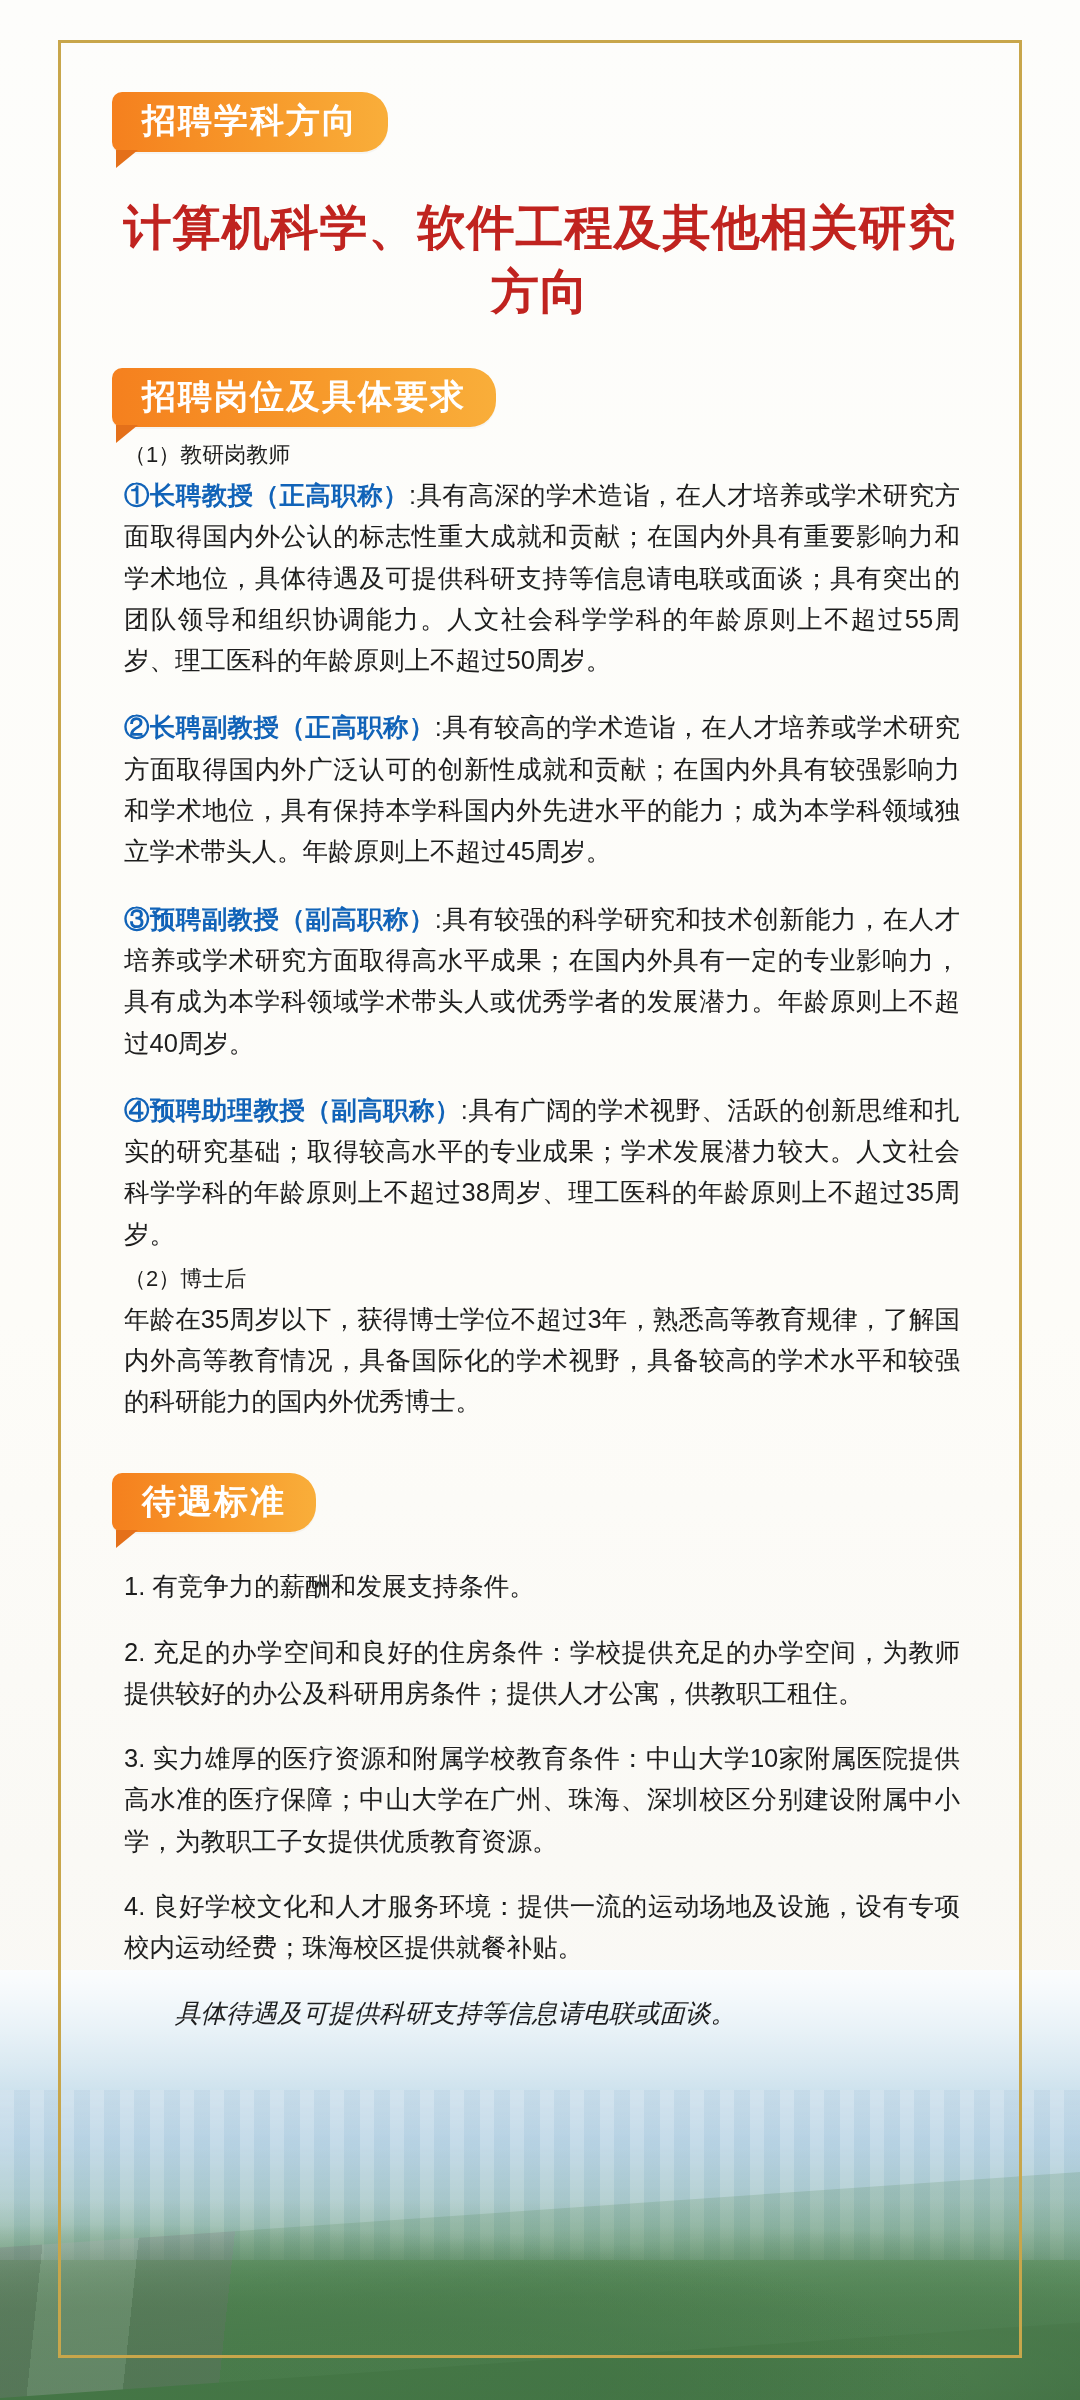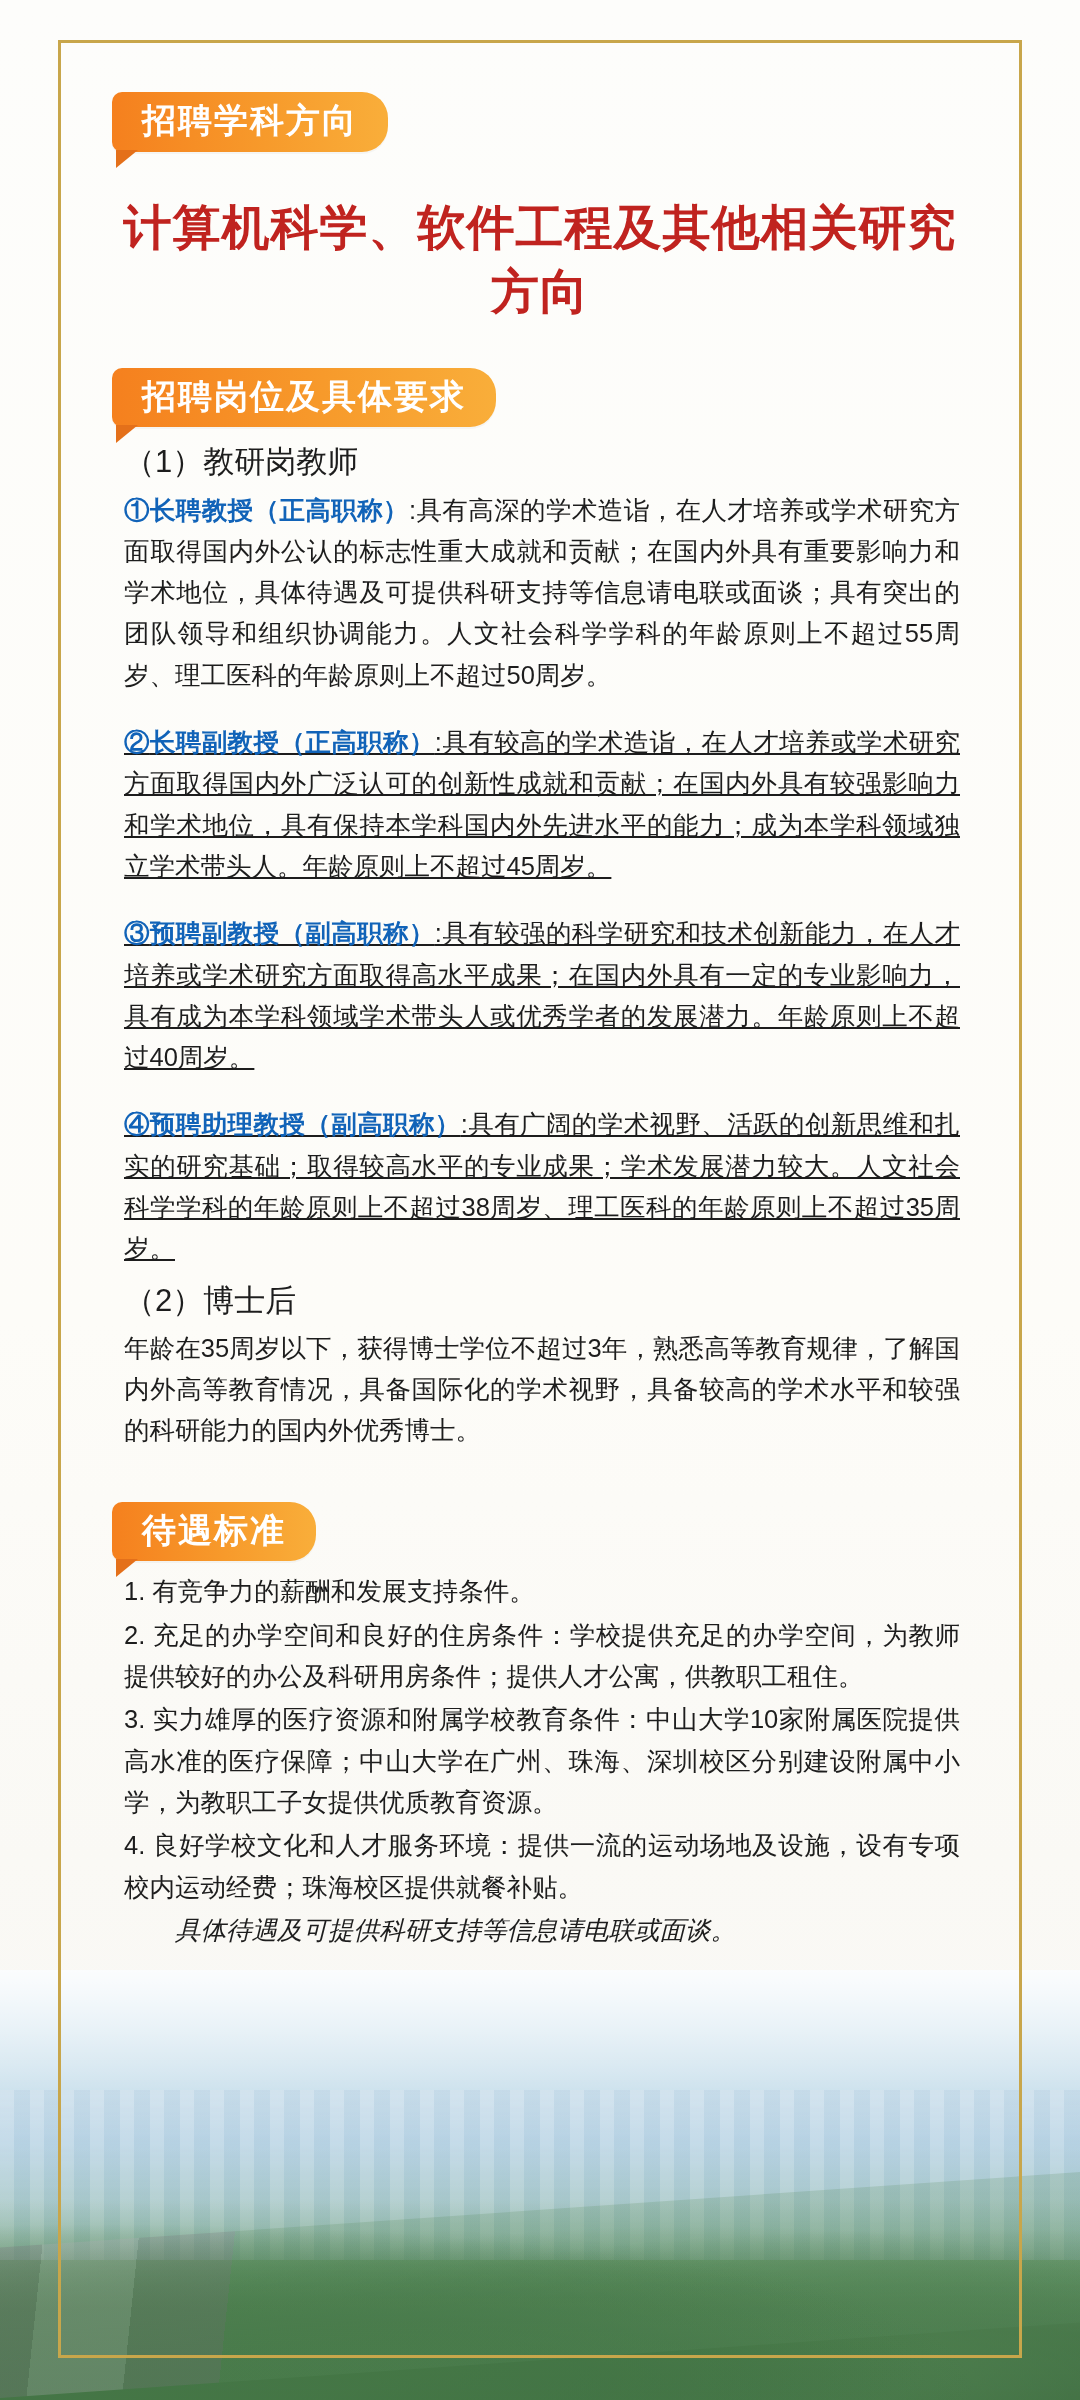--- a/index.html
+++ b/index.html
@@ -123,32 +123,32 @@
     color: #1d1d1d;
     font-size: 25.5px;
     line-height: 1.62;
   }
   .para {
     margin: 0 0 6px 0;
     text-align: justify;
   }
   .para.gap {
     margin-top: 26px;
-    text-decoration: underline;
   }
   .sub-label {
     margin: 0 0 2px 0;
-    font-size: 31px;
+    font-size: 22px;
   }
   .blue {
     color: #1163b8;
     font-weight: bold;
   }
   .treatment-list .para {
     margin-bottom: 2px;
+    margin-top: 24px;
   }
   .indent {
     text-indent: 2em;
     font-style: italic;
   }
   .bottom-spacer {
     height: 40px;
   }
   .benefits {
     position: relative;

